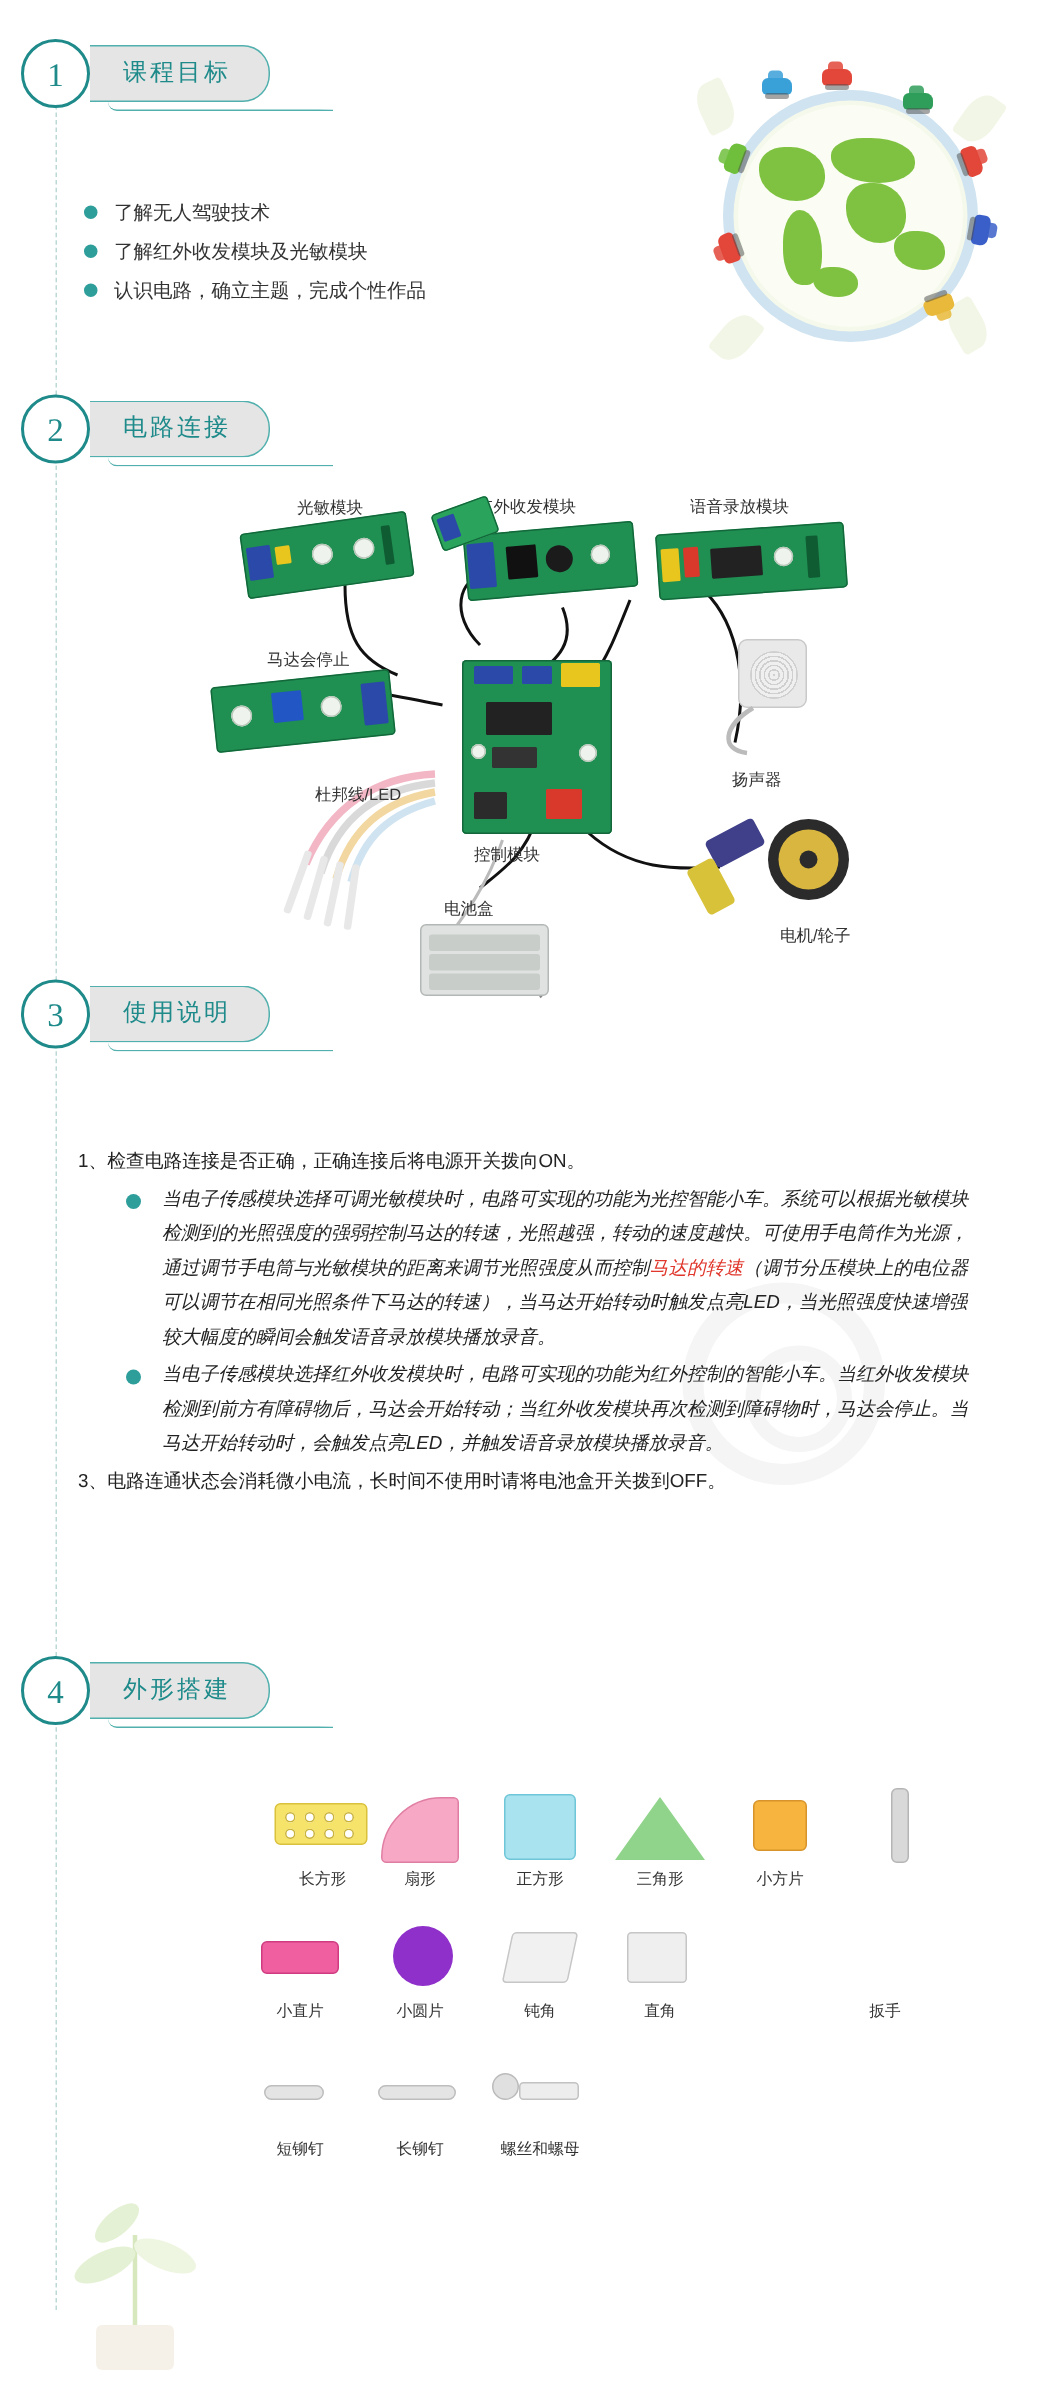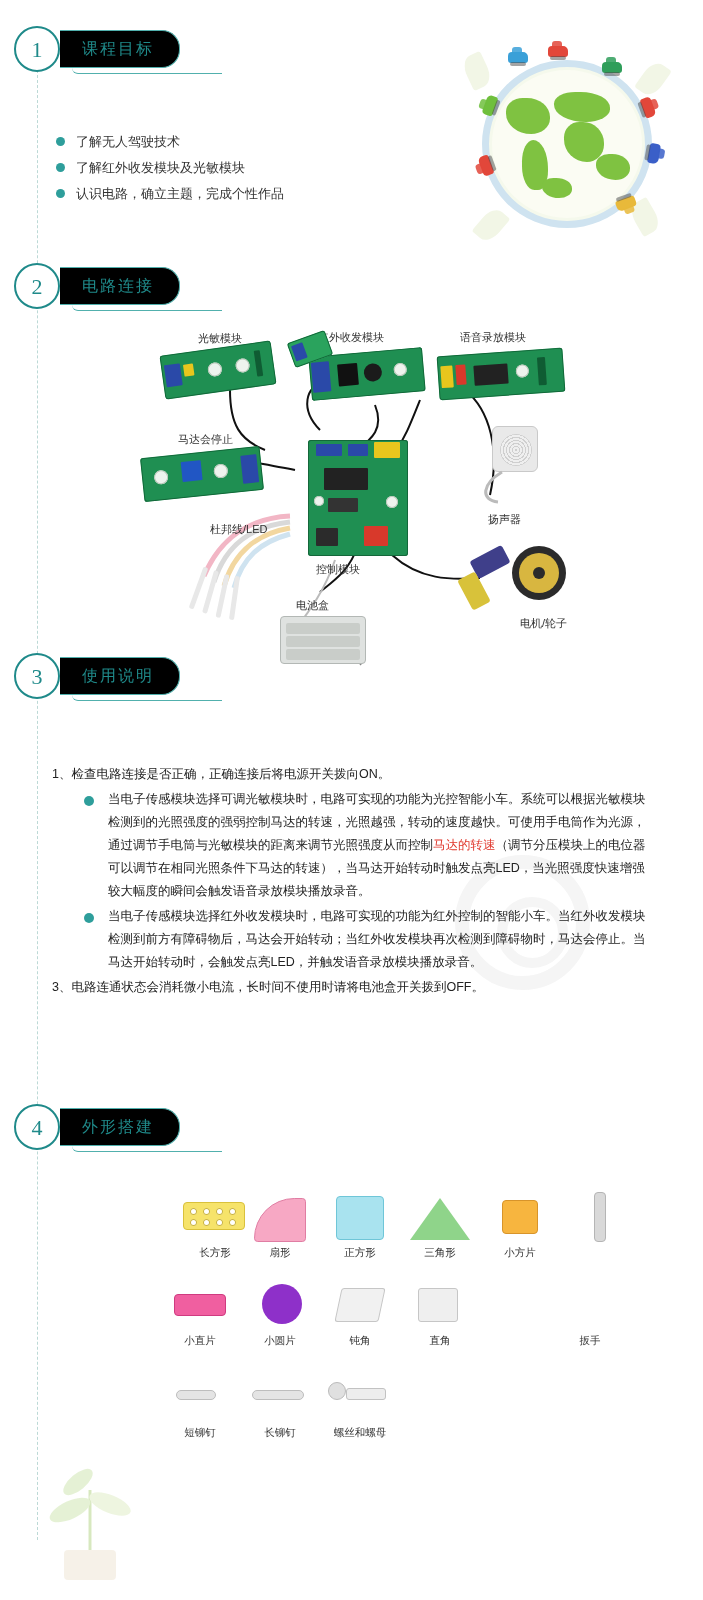--- a/index.html
+++ b/index.html
@@ -45,21 +45,21 @@
     font-size: 22px;
     line-height: 44px;
     text-align: center;
     font-family: "Liberation Serif", serif;
   }
   .sec .tab {
     position: absolute;
     left: 46px; top: 4px;
     height: 38px;
     min-width: 120px;
-    background: #000000;
+    background: #e5e5e5;
     border: 1px solid #51b0ad;
     border-left: none;
     border-radius: 0 18px 18px 0;
     padding: 0 22px 0 22px;
     color: #1f8a8a;
     font-size: 16px;
     line-height: 36px;
     letter-spacing: 2px;
     white-space: nowrap;
   }
@@ -256,20 +256,21 @@
     width: 600px;
     font-size: 12.5px;
     line-height: 23px;
     color: #222;
   }
   .instr p { margin: 1px 0 2px 0; }
   .instr .sub {
     position: relative;
     padding-left: 30px;
     margin-left: 26px;
+    font-style: italic;
   }
   .instr .sub::before {
     content: "";
     position: absolute;
     left: 6px; top: 8px;
     width: 10px; height: 10px;
     border-radius: 50%;
     background: #2e9e9b;
   }
   .hl { color: #e0362b; }

